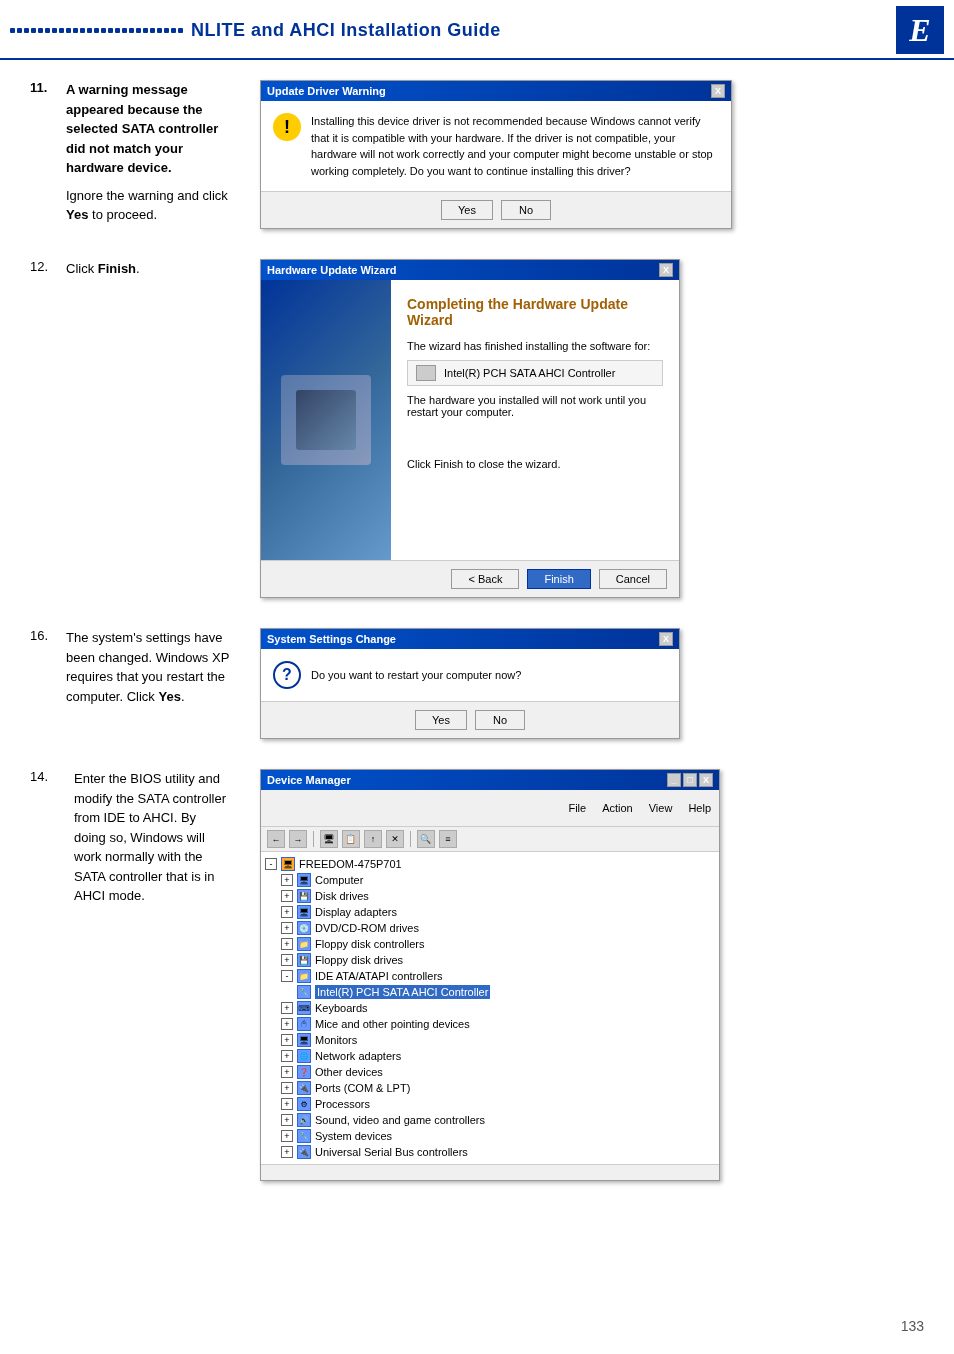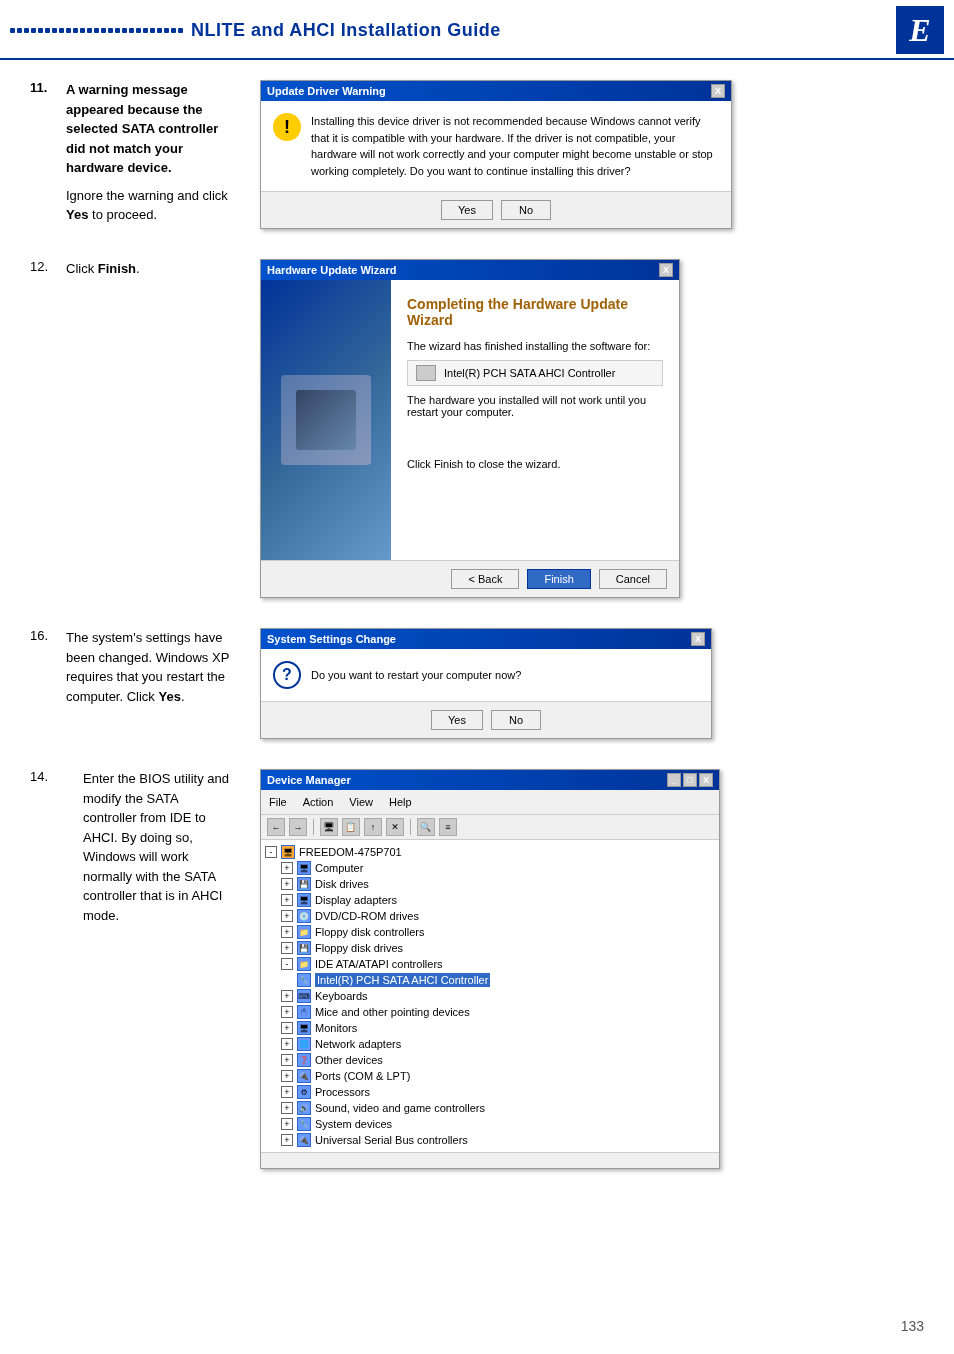--- a/index.html
+++ b/index.html
@@ -193,21 +193,21 @@
     }
     .wizard-footer-text {
       font-size: 11px;
       margin-top: 40px;
       color: #000;
     }
 
     
     .dialog-system {
       border: 1px solid #999;
-      width: 452px;
+      width: 420px;
       box-shadow: 2px 2px 4px rgba(0,0,0,0.3);
     }
     .dialog-system-titlebar {
       background: linear-gradient(to right, #0052cc, #003399);
       color: #fff;
       padding: 3px 6px;
       font-size: 11px;
       font-weight: bold;
       display: flex;
       align-items: center;
@@ -246,22 +246,23 @@
       font-weight: bold;
       display: flex;
       align-items: center;
       justify-content: space-between;
     }
     .devmgr-menubar {
       background: #f0f0f0;
       border-bottom: 1px solid #ccc;
       display: flex;
       gap: 16px;
-      padding: 6px 8px;
-      font-size: 11px;
+      padding: 12px 8px;
+      font-size: 11px;
+      justify-content: flex-end;
     }
     .devmgr-toolbar {
       background: #f0f0f0;
       border-bottom: 1px solid #ccc;
       padding: 3px 6px;
       display: flex;
       gap: 4px;
       align-items: center;
     }
     .toolbar-icon {
@@ -515,21 +516,21 @@
         <div class="dialog-buttons">
           <button class="win-button">Yes</button>
           <button class="win-button">No</button>
         </div>
       </div>
     </div>
   </div>
 
   <div class="section-row">
     <div class="section-text">
-      <div style="display:flex; gap:25px;">
+      <div style="display:flex; gap:16px;">
         <span style="min-width:28px;">14.</span>
         <span style="font-size:13px; line-height:1.5;">Enter the BIOS utility and modify the SATA controller from IDE to AHCI. By doing so, Windows will work normally with the SATA controller that is in AHCI mode.</span>
       </div>
     </div>
     <div class="section-dialog">
 
       <div class="dialog-devmgr">
         <div class="devmgr-titlebar">
           <span>Device Manager</span>
           <div class="dialog-titlebar-controls">

